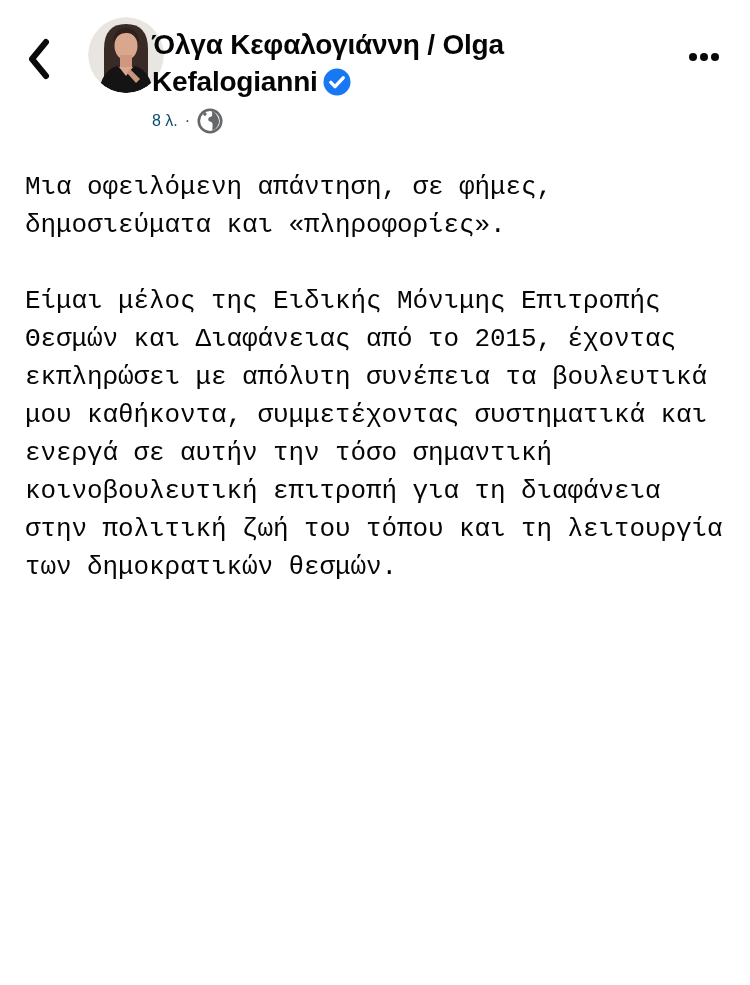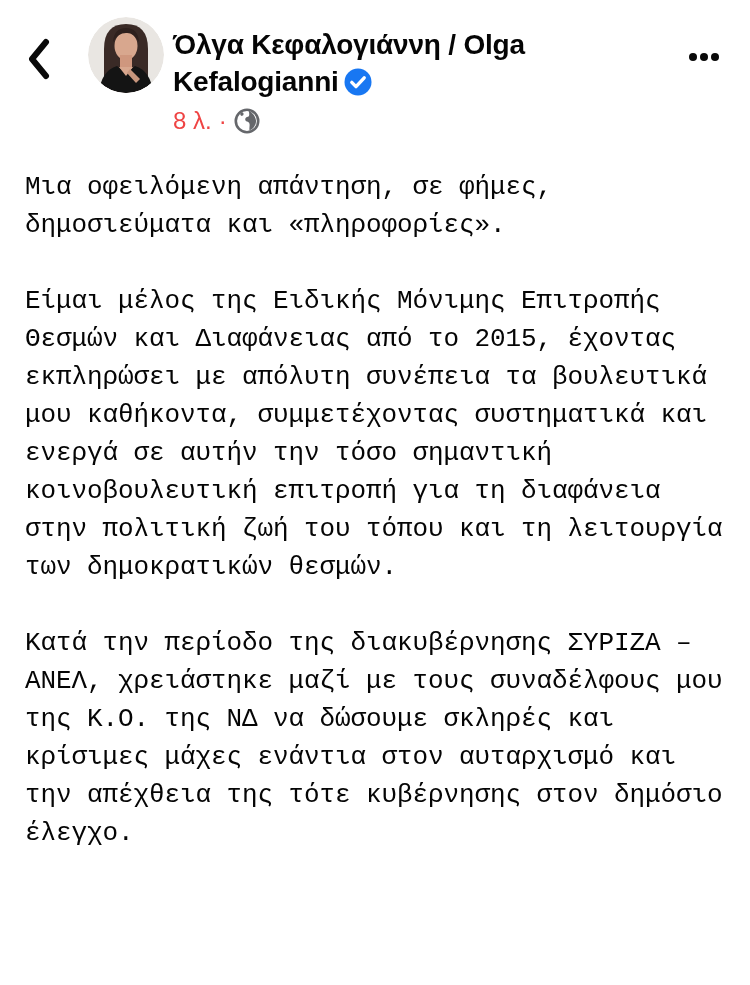--- a/index.html
+++ b/index.html
@@ -40,21 +40,21 @@
     top: 17px;
     width: 76px;
     height: 76px;
     border-radius: 50%;
     overflow: hidden;
     cursor: pointer;
     display: block;
   }
   .identity {
     position: absolute;
-    left: 173px;
+    left: 152px;
     top: 26px;
     width: 475px;
   }
   .profile-name {
     font-size: 28px;
     line-height: 37px;
     font-weight: 700;
     color: #050505;
     letter-spacing: -0.2px;
     cursor: pointer;
@@ -63,23 +63,23 @@
     display: inline-block;
     width: 28px;
     height: 28px;
     vertical-align: -5px;
     margin-left: 5px;
   }
   .meta-row {
     margin-top: 7px;
     display: flex;
     align-items: center;
-    font-size: 24px;
+    font-size: 16px;
     line-height: 28px;
-    color: #ef4444;
+    color: #0c4a6e;
     font-weight: 400;
   }
   .meta-sep { margin: 0 7px; }
   .globe-icon { display: inline-block; width: 26px; height: 26px; }
   .more-btn {
     position: absolute;
     right: 24px;
     top: 41px;
     width: 44px;
     height: 32px;
@@ -176,16 +176,15 @@
         <span class="dot"></span>
           <span class="dot"></span>
           <span class="dot"></span>
       </span>
     </button>
   </div>
 
   <div class="post-body">
       <p>Μια οφειλόμενη απάντηση, σε φήμες, δημοσιεύματα και «πληροφορίες».</p>
       <p>Είμαι μέλος της Ειδικής Μόνιμης Επιτροπής   Θεσμών και Διαφάνειας από το 2015, έχοντας εκπληρώσει με απόλυτη συνέπεια τα βουλευτικά μου καθήκοντα, συμμετέχοντας συστηματικά και ενεργά σε αυτήν την τόσο σημαντική  κοινοβουλευτική επιτροπή για τη διαφάνεια στην πολιτική ζωή του τόπου και τη λειτουργία των δημοκρατικών θεσμών.</p>
-      <p>Κατά την περίοδο της διακυβέρνησης ΣΥΡΙΖΑ – ΑΝΕΛ, χρειάστηκε μαζί με τους συναδέλφους μου της Κ.Ο. της ΝΔ να δώσουμε σκληρές και κρίσιμες μάχες ενάντια στον αυταρχισμό και την απέχθεια της τότε κυβέρνησης στον δημόσιο έλεγχο.</p>
     </div>
 
 </div>
 
 </body></html>

